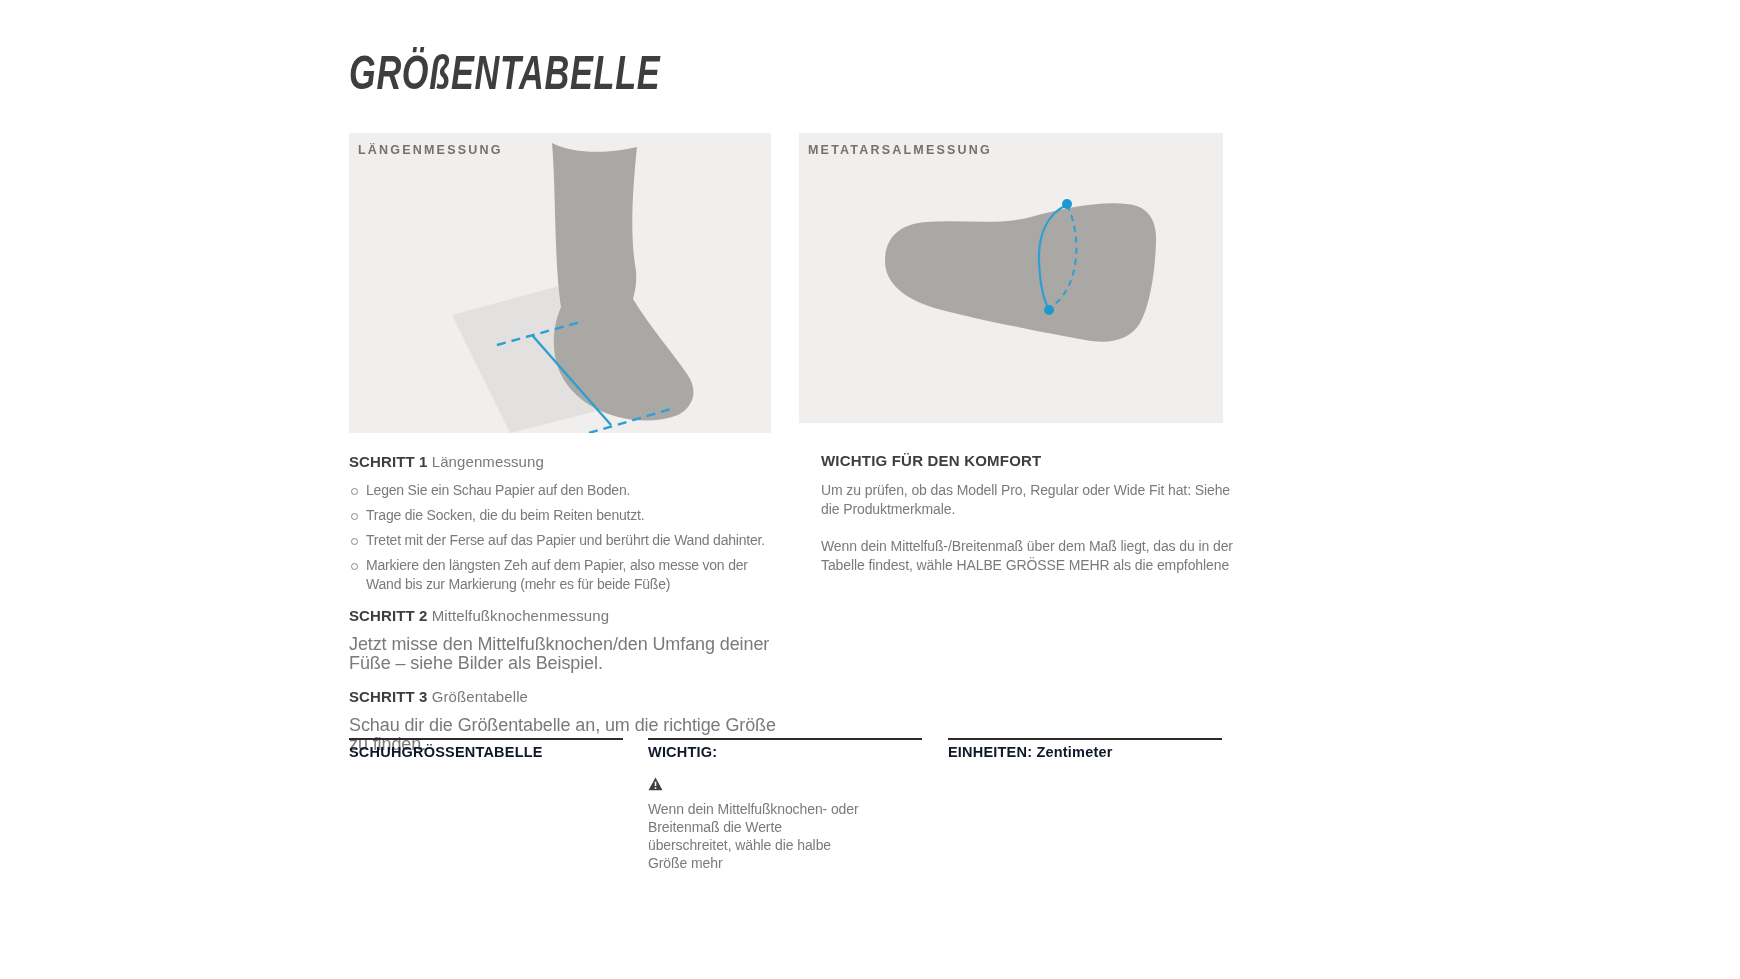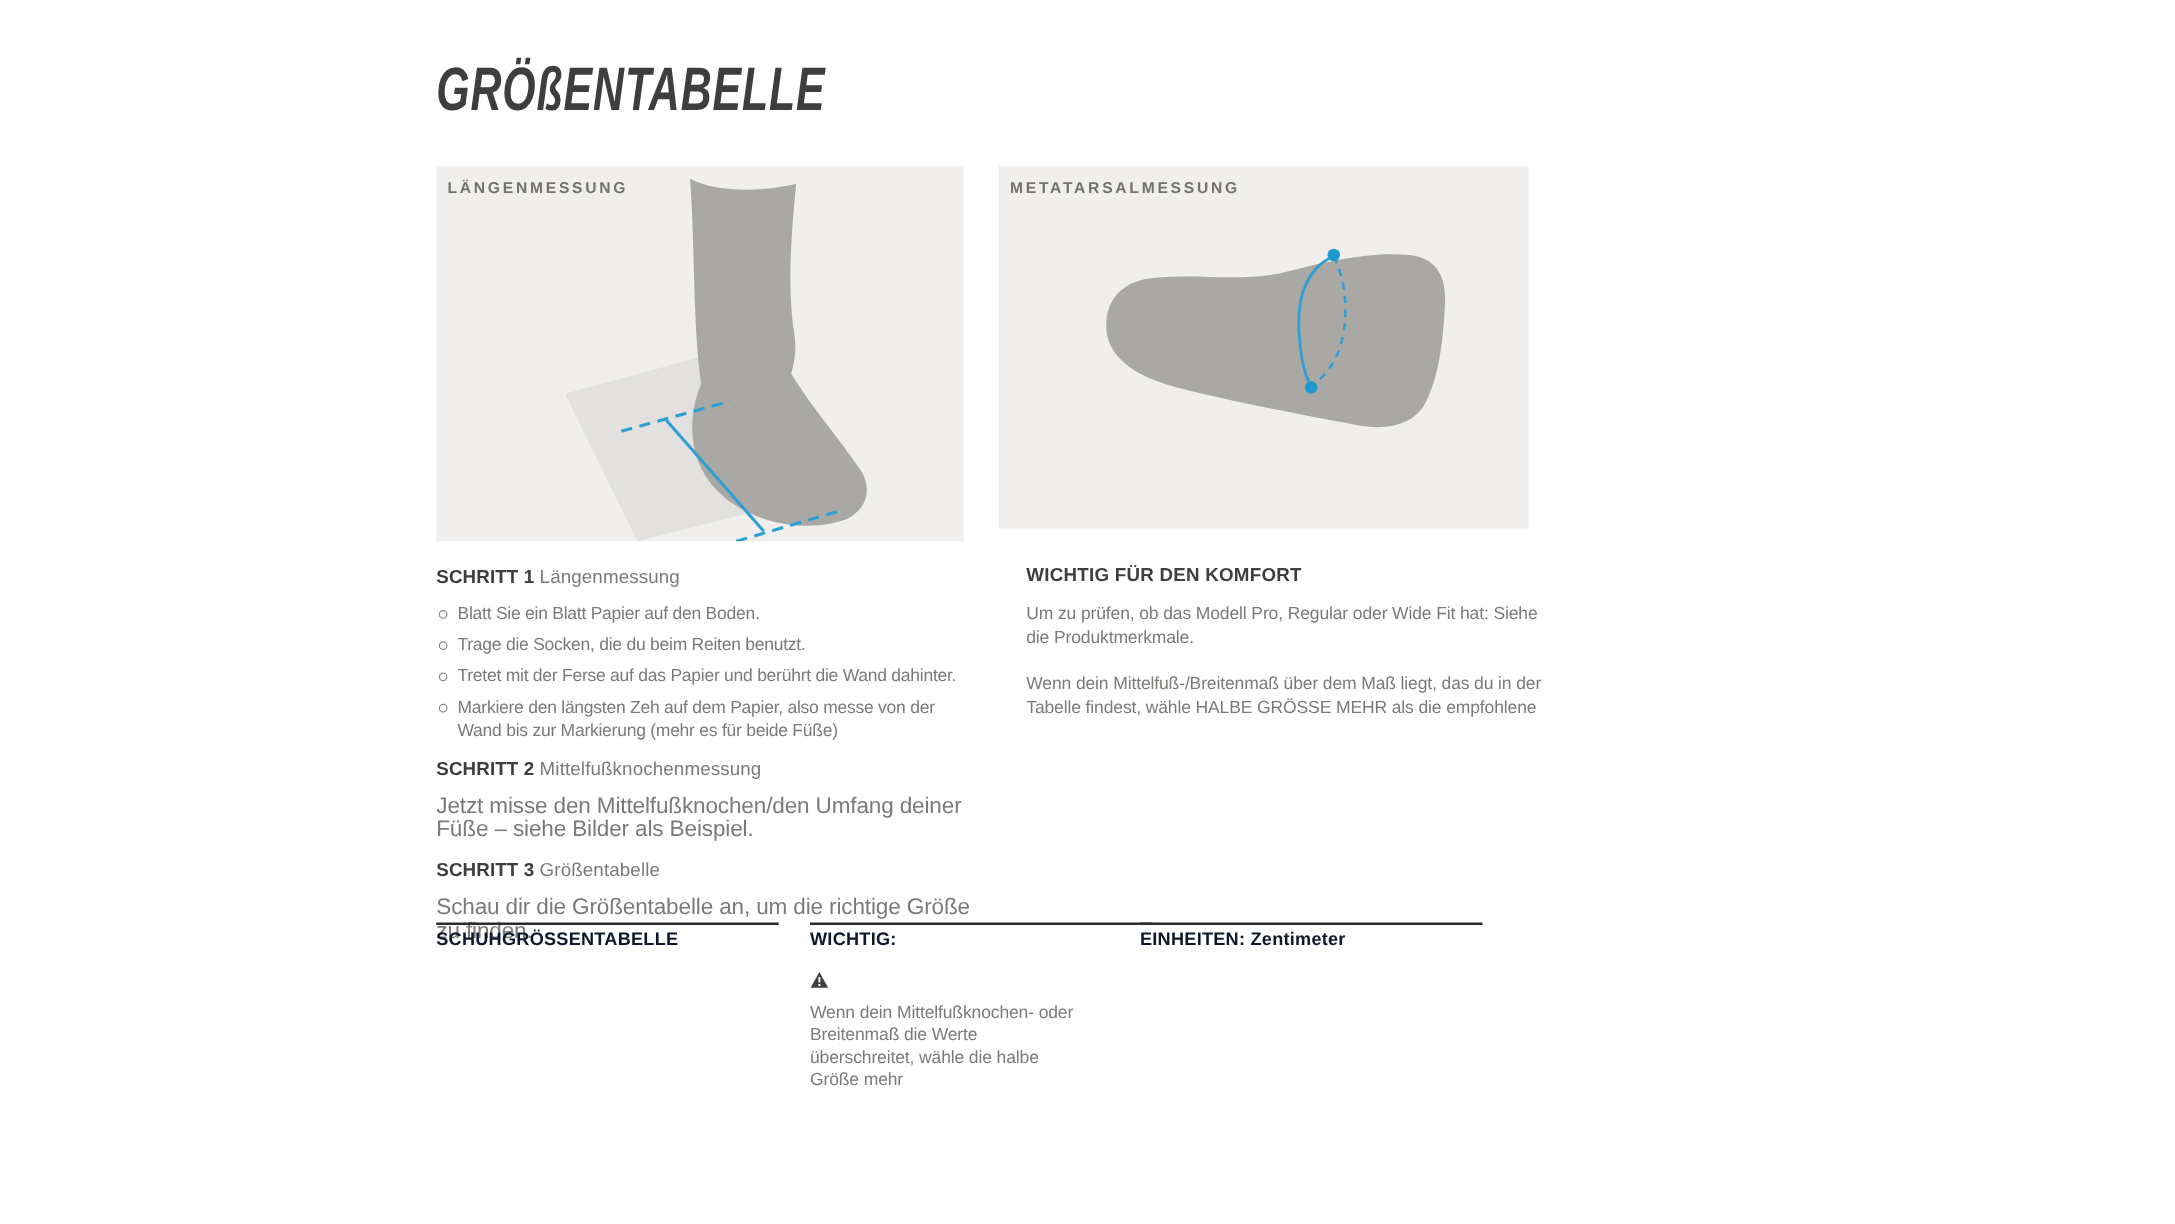--- a/index.html
+++ b/index.html
@@ -46,21 +46,21 @@
   .body-par { font-size: 18px; line-height: 19px; margin: 10px 0 14px 0; letter-spacing: -0.1px; }
 
   .comfort-heading { font-size: 15px; font-weight: bold; color: #3e3e3c; letter-spacing: 0.2px; margin-bottom: 12px; }
   .comfort-par { font-size: 14px; line-height: 19px; margin-bottom: 12px; letter-spacing: -0.1px; }
   .comfort-par + .comfort-par { margin-top: 18px; }
 
   
   .footer-col { position: absolute; top: 738px; width: 274px; border-top: 2px solid #2b2b29; }
   .footer-col-1 { left: 349px; }
   .footer-col-2 { left: 648px; }
-  .footer-col-3 { left: 912px; }
+  .footer-col-3 { left: 948px; }
   .footer-heading {
     padding-top: 4px; font-size: 14.5px; font-weight: bold; color: #0f172a; letter-spacing: 0.2px;
   }
   .warning-row { display: flex; gap: 9px; margin-top: 15px; align-items: flex-start; flex-direction: column; }
   .warning-row svg { flex: 0 0 auto; margin-top: 2px; }
   .warning-text { font-size: 14px; line-height: 18px; width: 220px; letter-spacing: -0.1px; }
 </style>
 </head>
 <body>
 
@@ -109,21 +109,21 @@
   </svg>
   <div class="panel-label">METATARSALMESSUNG</div>
 </div>
 
 <div class="col-steps">
   <div class="step-heading">
     <span class="step-label">SCHRITT 1 </span>
     <span class="step-title">Längenmessung</span>
   </div>
   <ul class="bullet-list">
-    <li>Blatt Sie ein Blatt Papier auf den Boden.</li>
+    <li>Legen Sie ein Schau Papier auf den Boden.</li>
     <li>Trage die Socken, die du beim Reiten benutzt.</li>
     <li>Tretet mit der Ferse auf das Papier und berührt die Wand dahinter.</li>
     <li>Markiere den längsten Zeh auf dem Papier, also messe von der Wand bis zur Markierung (mehr es für beide Füße)</li>
   </ul>
   <div class="step-heading">
     <span class="step-label">SCHRITT 2 </span>
     <span class="step-title">Mittelfußknochenmessung</span>
   </div>
   <p class="body-par">Jetzt misse den Mittelfußknochen/den Umfang deiner Füße – siehe Bilder als Beispiel.</p>
   <div class="step-heading">

